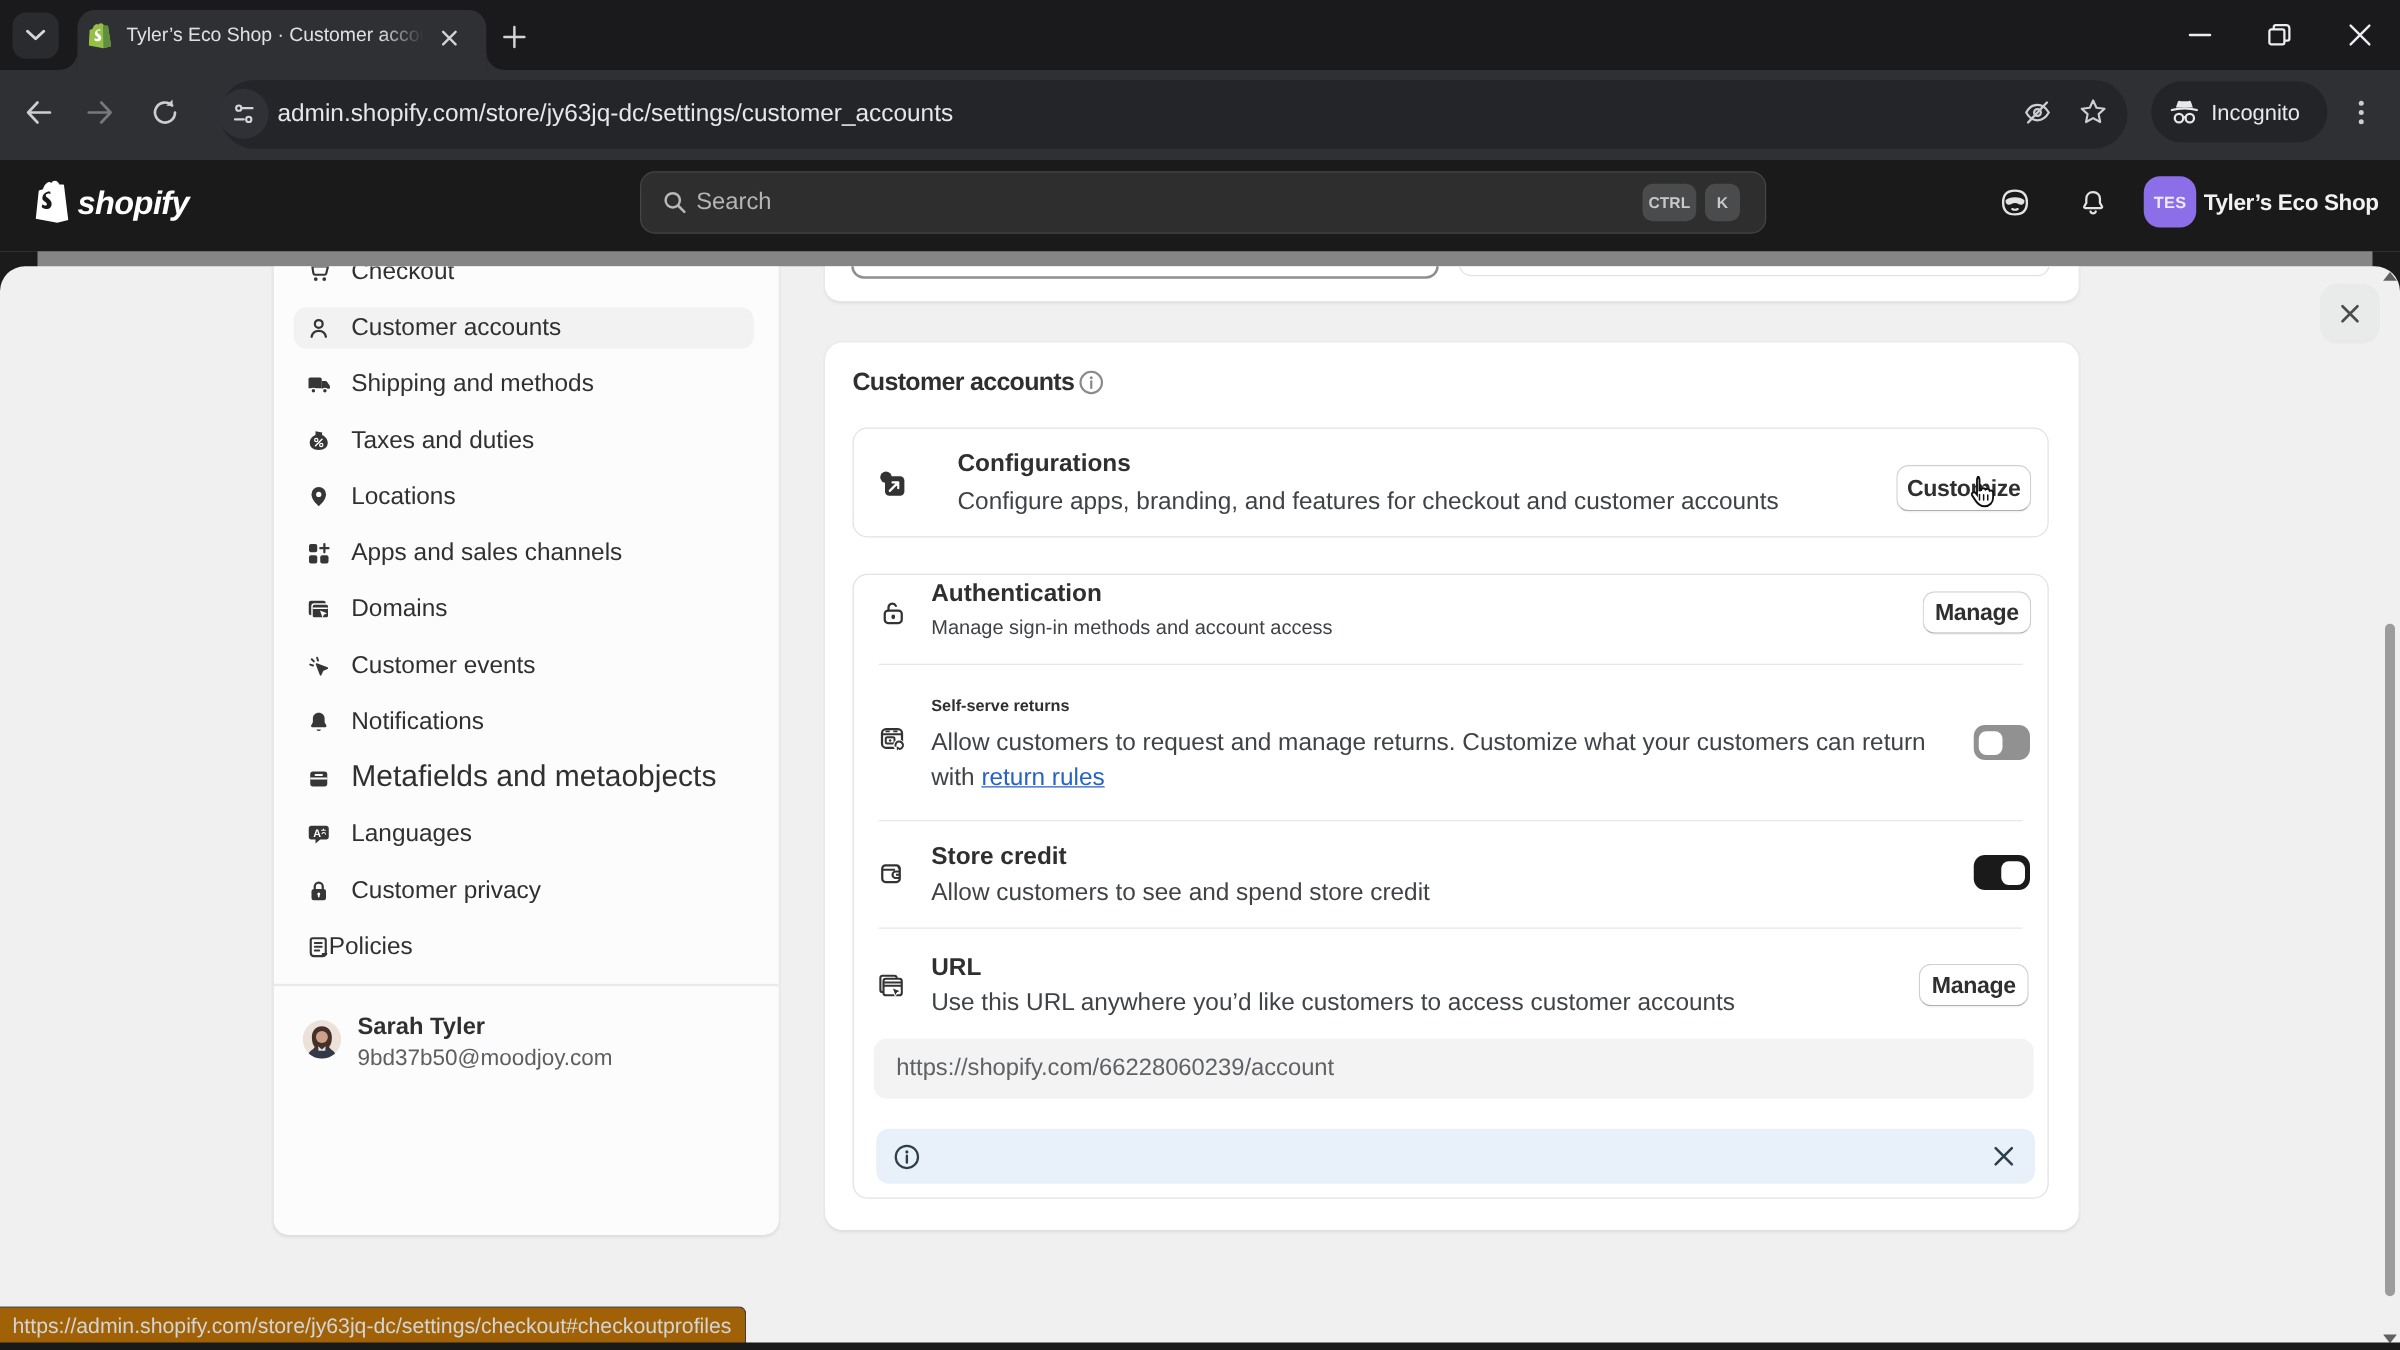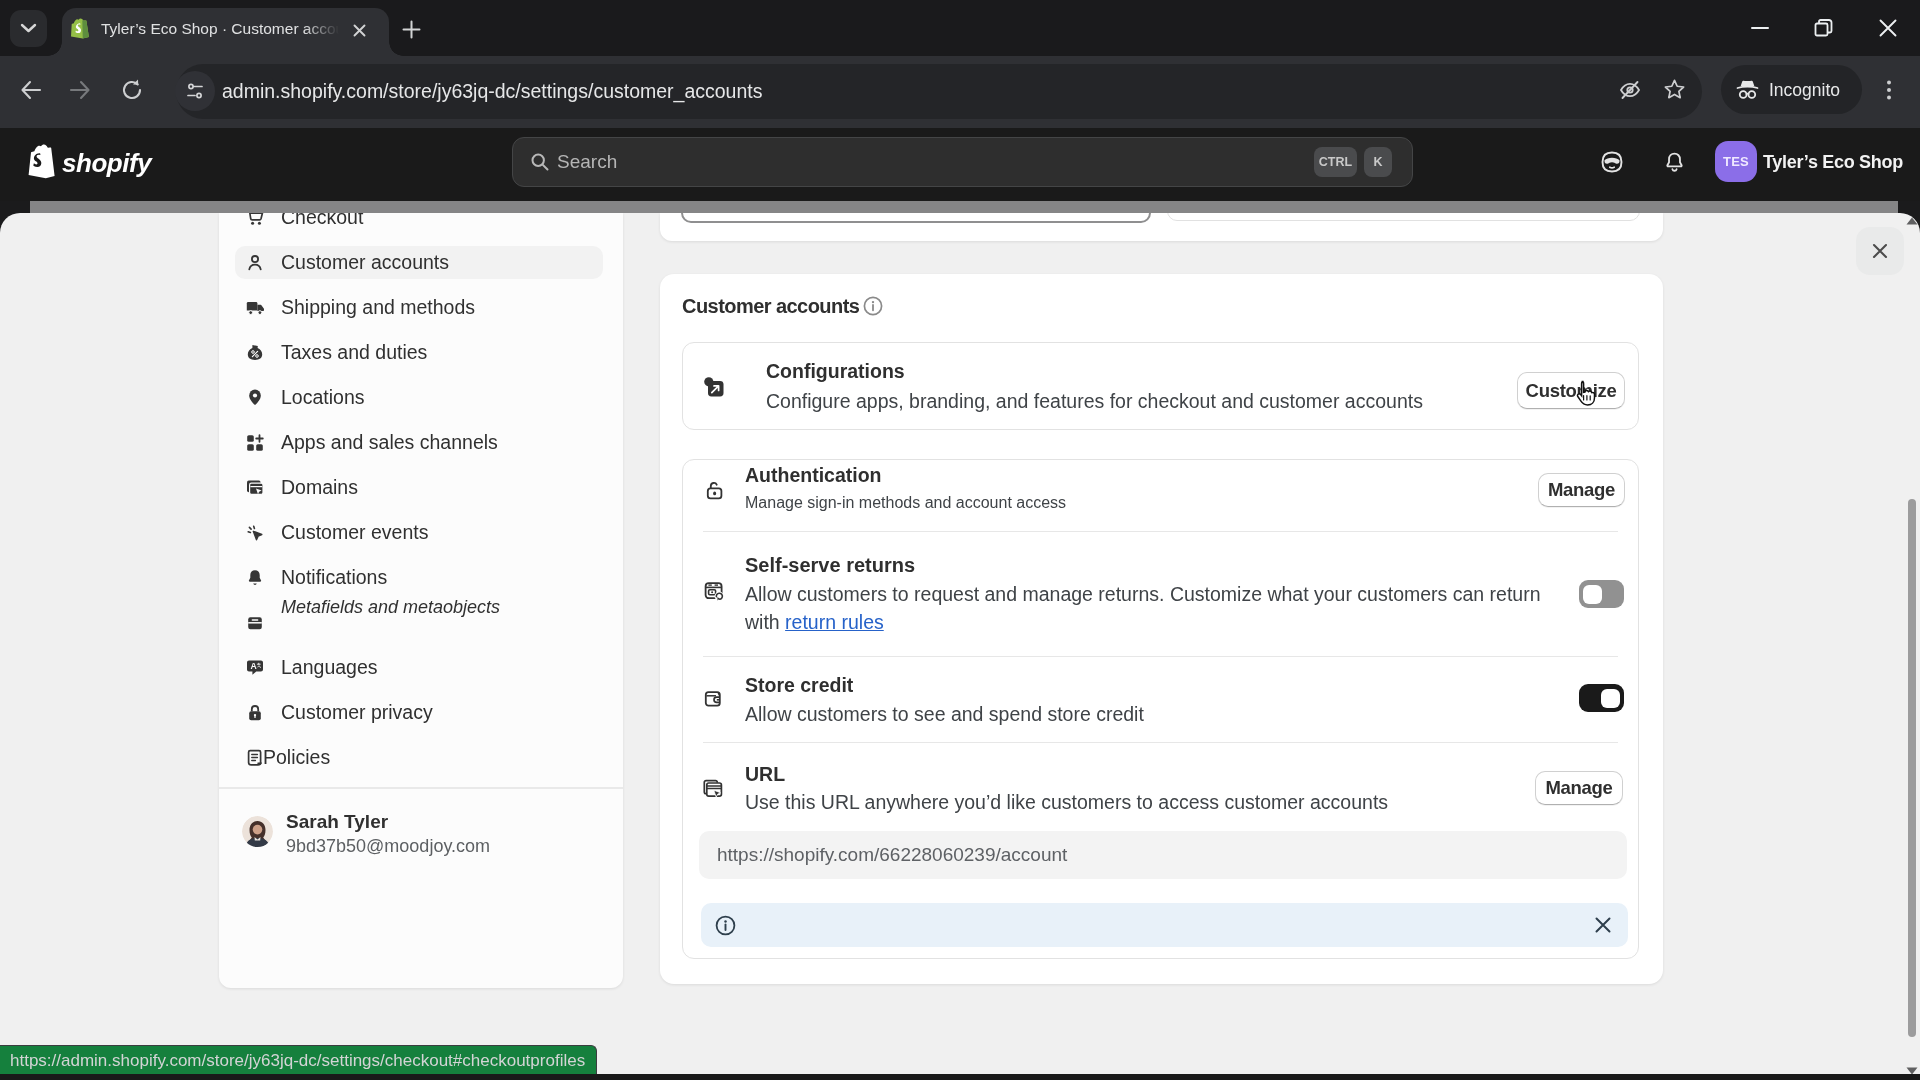--- a/index.html
+++ b/index.html
@@ -224,21 +224,21 @@
       </div>
     <div class="a" style="left:62px;top:352px;font-size:19.5px;font-weight:500;color:#303030;line-height:24px;">Notifications</div>
 
     <div class="a flex" style="left:26px;top:399px;height:21px;">
         <svg width="20" height="20" viewBox="0 0 20 20">
           <rect x="3.2" y="4.2" width="13.6" height="12" rx="2.2" fill="#363636"></rect>
           <path d="M3.2 9.8 H16.8" stroke="#fcfcfc" stroke-width="1.5"></path>
           <path d="M7.4 7 H12.6" stroke="#fcfcfc" stroke-width="1.5" stroke-linecap="round"></path>
         </svg>
       </div>
-    <div class="a" style="left:62px;top:382px;font-size:18px;font-weight:500;color:#303030;line-height:24px;font-style:italic;">Metafields and metaobjects</div>
+    <div class="a" style="left:62px;top:397px;font-size:24px;font-weight:500;color:#303030;line-height:24px;">Metafields and metaobjects</div>
 
     <div class="a flex" style="left:26px;top:444px;height:21px;">
         <svg width="20" height="20" viewBox="0 0 20 20">
           <path d="M4 2.6 H16 C17.1 2.6 18 3.5 18 4.6 V11.6 C18 12.7 17.1 13.6 16 13.6 H11.2 L7.4 16.8 V13.6 H4 C2.9 13.6 2 12.7 2 11.6 V4.6 C2 3.5 2.9 2.6 4 2.6 Z" fill="#363636"></path>
           <text x="5.6" y="11.4" font-size="8.6" font-weight="bold" fill="#fcfcfc" font-family="Liberation Sans, sans-serif">A</text>
           <path d="M12.3 6.2 H15.2 M13.75 6.2 V5.2 M12.6 8.9 C13.3 8 15 7.3 15.4 9.4" stroke="#fcfcfc" stroke-width="0.9" fill="none" stroke-linecap="round"></path>
         </svg>
       </div>
     <div class="a" style="left:62px;top:442px;font-size:19.5px;font-weight:500;color:#303030;line-height:24px;">Languages</div>
 
@@ -311,21 +311,21 @@
         <rect x="3.8" y="8.4" width="13.6" height="10" rx="2.6" fill="none" stroke="#333333" stroke-width="1.8"></rect>
         <path d="M6.8 8.2 V6 A3.1 3.1 0 0 1 12.7 4.7" fill="none" stroke="#333333" stroke-width="1.8" stroke-linecap="round"></path>
         <ellipse cx="10.6" cy="13.4" rx="1.5" ry="1.9" fill="#333333"></ellipse>
       </svg>
       <div class="a" style="left:62px;top:2px;font-size:19.5px;font-weight:650;color:#2f2f2f;line-height:26px;">Authentication</div>
       <div class="a" style="left:62px;top:30px;font-size:16px;font-weight:400;color:#3f4347;line-height:26px;">Manage sign-in methods and account access</div>
       <div class="a flex" style="left:855px;top:13px;width:87px;height:34px;background:#ffffff;border:1px solid #d0d0d0;border-bottom-color:#b0b0b0;border-radius:10px;box-shadow:0 1px 0 rgba(0,0,0,0.05);justify-content:center;font-size:18.5px;font-weight:600;color:#2f2f2f;letter-spacing:-0.3px;">Manage</div>
 
       <div class="a" style="left:20px;top:71px;width:915px;height:1px;background:#e7e7e7;"></div>
 
-      <div class="a" style="left:62px;top:92px;font-size:20px;font-weight:650;color:#2f2f2f;line-height:26px;">Self-serve returns</div>
+      <div class="a" style="left:62px;top:92px;font-size:13px;font-weight:650;color:#2f2f2f;line-height:26px;">Self-serve returns</div>
       <svg class="a" style="left:20px;top:120px;" width="22" height="22" viewBox="0 0 22 22">
         <rect x="2.6" y="3.2" width="16" height="15" rx="3.2" fill="none" stroke="#333333" stroke-width="1.8"></rect>
         <path d="M2.8 7.4 H18.4" stroke="#333333" stroke-width="1.6"></path>
         <rect x="5.4" y="4.4" width="3.4" height="1.4" fill="#333333"></rect>
         <rect x="11.6" y="4.4" width="3.4" height="1.4" fill="#333333"></rect>
         <rect x="5.6" y="9.8" width="7" height="5" rx="1.2" fill="none" stroke="#333333" stroke-width="1.6"></rect>
         <circle cx="9.1" cy="12.3" r="1" fill="#333333"></circle>
         <circle cx="16.2" cy="16.2" r="4.6" fill="#ffffff"></circle>
         <path d="M13.4 16.6 A3 3 0 1 1 16.6 19.2" fill="none" stroke="#333333" stroke-width="1.6" stroke-linecap="round"></path>
         <path d="M14.6 20.4 L16.8 18.4 L14.3 16.9 Z" fill="#333333"></path>
@@ -394,15 +394,15 @@
   <div class="a" style="left:1908px;top:286px;width:8px;height:538px;border-radius:4px;background:#9c9c9d;"></div>
   <svg class="a" style="left:1905px;top:3px;" width="14" height="10" viewBox="0 0 14 10">
       <path d="M7 1.5 L12.5 8.5 H1.5 Z" fill="#606061"></path>
     </svg>
   <svg class="a" style="left:1905px;top:853px;" width="14" height="10" viewBox="0 0 14 10">
       <path d="M7 8.5 L12.5 1.5 H1.5 Z" fill="#606061"></path>
     </svg>
 
 </div>
 
-<div class="a" style="left:0;top:1045px;width:597px;height:31px;background:#15803d;border-radius:0 6px 0 0;border:1px solid #3c3d40;border-left:none;border-bottom:none;color:#d3d4d5;font-size:17px;line-height:29px;padding-left:10px;">https://admin.shopify.com/store/jy63jq-dc/settings/checkout#checkoutprofiles</div>
+<div class="a" style="left:0;top:1045px;width:597px;height:31px;background:#a16207;border-radius:0 6px 0 0;border:1px solid #3c3d40;border-left:none;border-bottom:none;color:#d3d4d5;font-size:17px;line-height:29px;padding-left:10px;">https://admin.shopify.com/store/jy63jq-dc/settings/checkout#checkoutprofiles</div>
 
 <div class="a" style="left:0;top:1074px;width:1920px;height:6px;background:#191919;"></div>
 
 </body></html>

